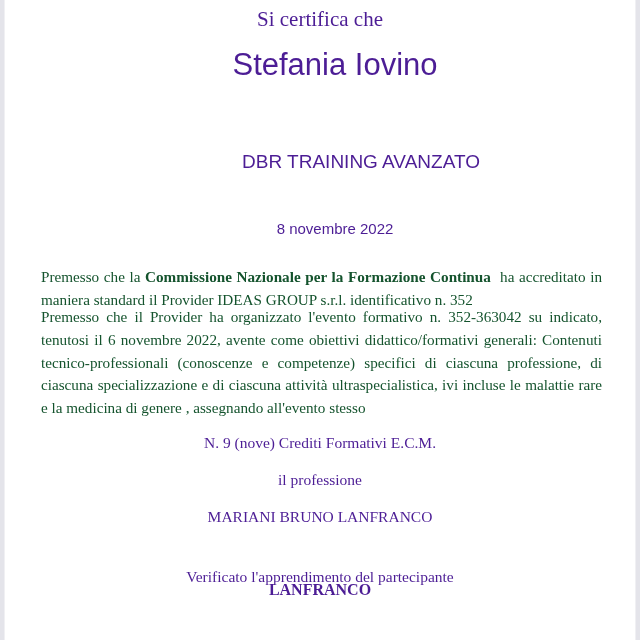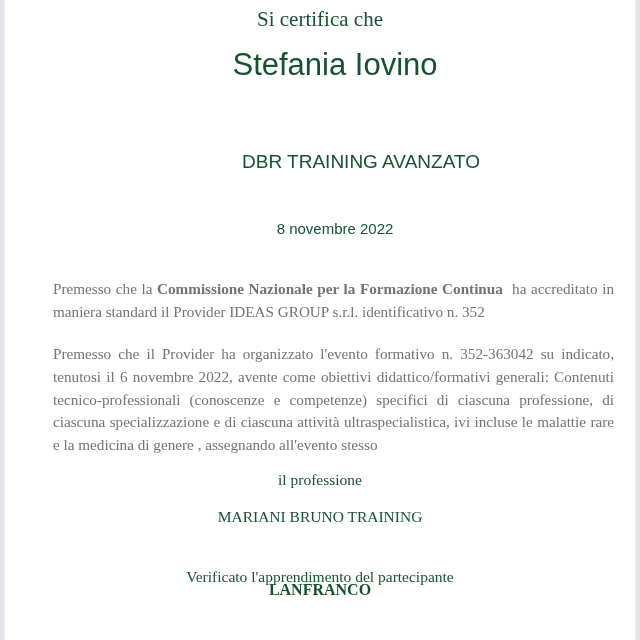--- a/index.html
+++ b/index.html
@@ -41,45 +41,45 @@
       position: absolute;
       left: -1px; top: 0;
       width: 1px; height: 640px;
       background: #f0f0f3;
     }
     .line {
       position: absolute;
       left: 0;
       width: 640px;
       text-align: center;
-      color: #14532d;
+      color: #4c1d95;
       white-space: nowrap;
     }
     .serif { font-family: "Liberation Serif", "DejaVu Serif", serif; }
     .sans { font-family: Liberation Sans, sans-serif; padding-left: 15px; }
 
     .intro { top: 4px; font-size: 21px; line-height: 30px; }
     .name { top: 44px; font-size: 31px; line-height: 42px; }
     .completed { top: 100px; font-size: 20px; line-height: 28px; }
     .course { top: 149px; font-size: 19px; line-height: 26px; margin-left: 26px; }
     .date { top: 218px; font-size: 15px; line-height: 22px; }
 
     .para {
       position: absolute;
       left: 37px;
       width: 561px;
       font-family: "Liberation Serif", "DejaVu Serif", serif;
       font-size: 15.2px;
       line-height: 22.8px;
-      color: #737373;
+      color: #14532d;
       text-align: justify;
-      margin: 16px;
+      margin: 4px;
     }
     .para1 { top: 262px; }
-    .para2 { top: 327px; }
+    .para2 { top: 302px; }
     .para b { font-weight: bold; }
 
     .c-line { font-size: 15.5px; line-height: 22px; }
     .credits { top: 432px; }
     .undersigned { top: 469px; }
     .signer { top: 506px; }
     .verified { top: 566px; }
     .certifica { top: 579px; font-weight: bold; font-size: 16px; }
     .achieved { top: 617px; }
   </style>
@@ -92,17 +92,18 @@
 
   <div class="line serif intro">Si certifica che</div>
   <div class="line sans name">Stefania Iovino</div>
   <div class="line sans course">DBR TRAINING AVANZATO</div>
   <div class="line sans date">8 novembre 2022</div>
 
   <p class="para para1"><span>Premesso che la </span><b>Commissione Nazionale per la Formazione Continua</b><span style="white-space: pre-wrap;">  ha accreditato in maniera standard il Provider IDEAS GROUP s.r.l. identificativo n. 352</span></p>
 
   <p class="para para2">Premesso che il Provider ha organizzato l'evento formativo n. 352-363042 su indicato, tenutosi il 6 novembre 2022, avente come obiettivi didattico/formativi generali: Contenuti tecnico-professionali (conoscenze e competenze) specifici di ciascuna professione, di ciascuna specializzazione e di ciascuna attività ultraspecialistica, ivi incluse le malattie rare e la medicina di genere , assegnando all'evento stesso</p>
 
+  <div class="line serif c-line credits">N. 9 (nove) Crediti Formativi E.C.M.</div>
   <div class="line serif c-line undersigned">il professione</div>
-  <div class="line serif c-line signer">MARIANI BRUNO TRAINING</div>
+  <div class="line serif c-line signer">MARIANI BRUNO LANFRANCO</div>
   <div class="line serif c-line verified">Verificato l'apprendimento del partecipante</div>
   <div class="line serif c-line certifica">LANFRANCO</div>
 </div>
 
 </body></html>

